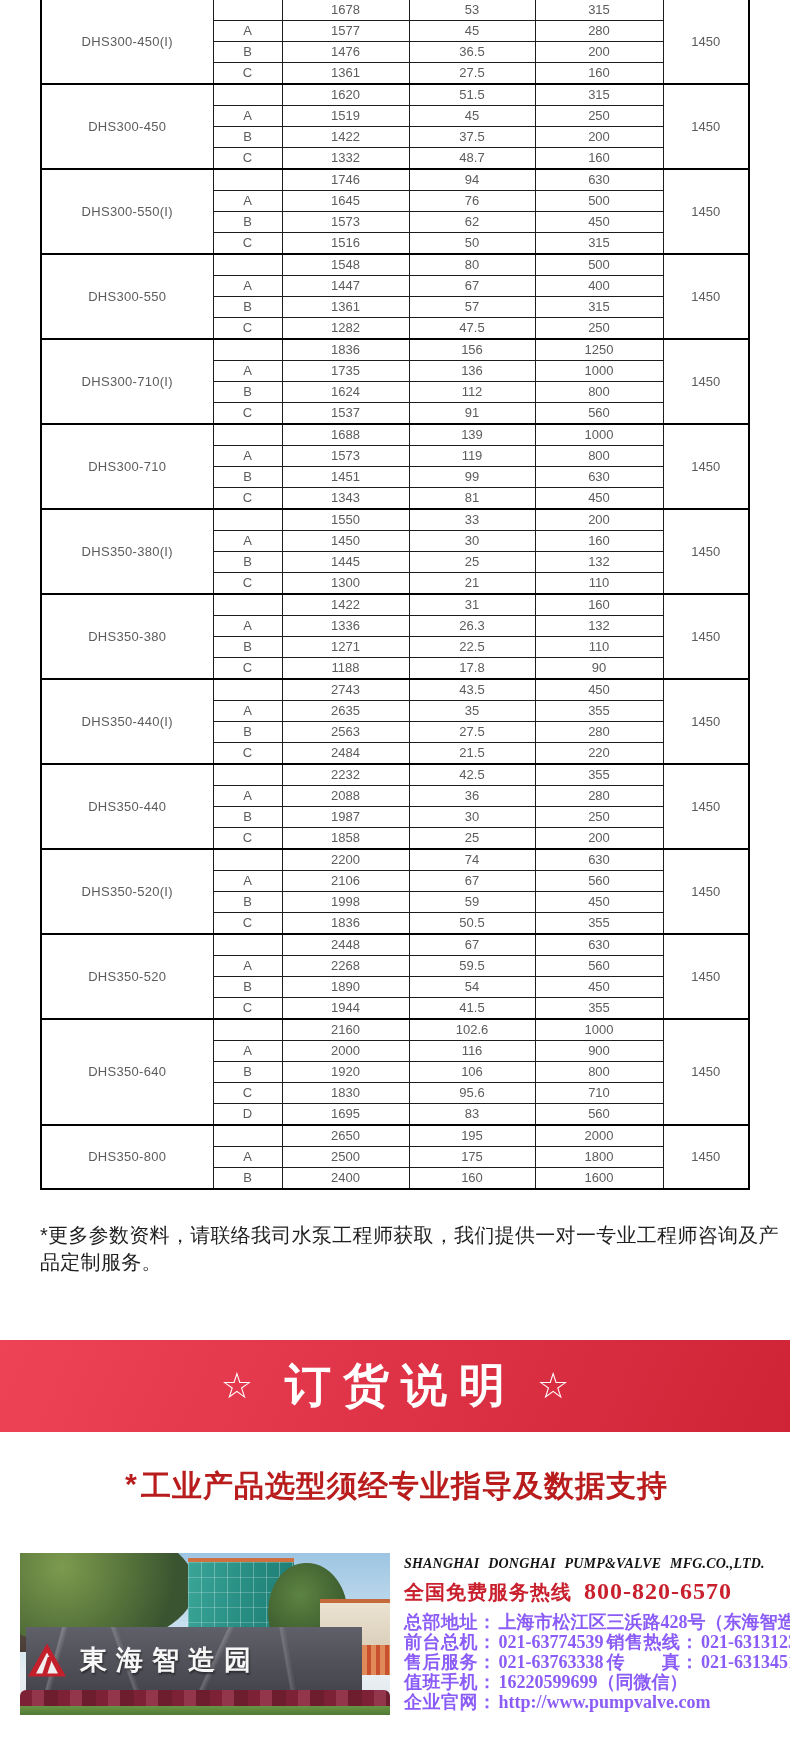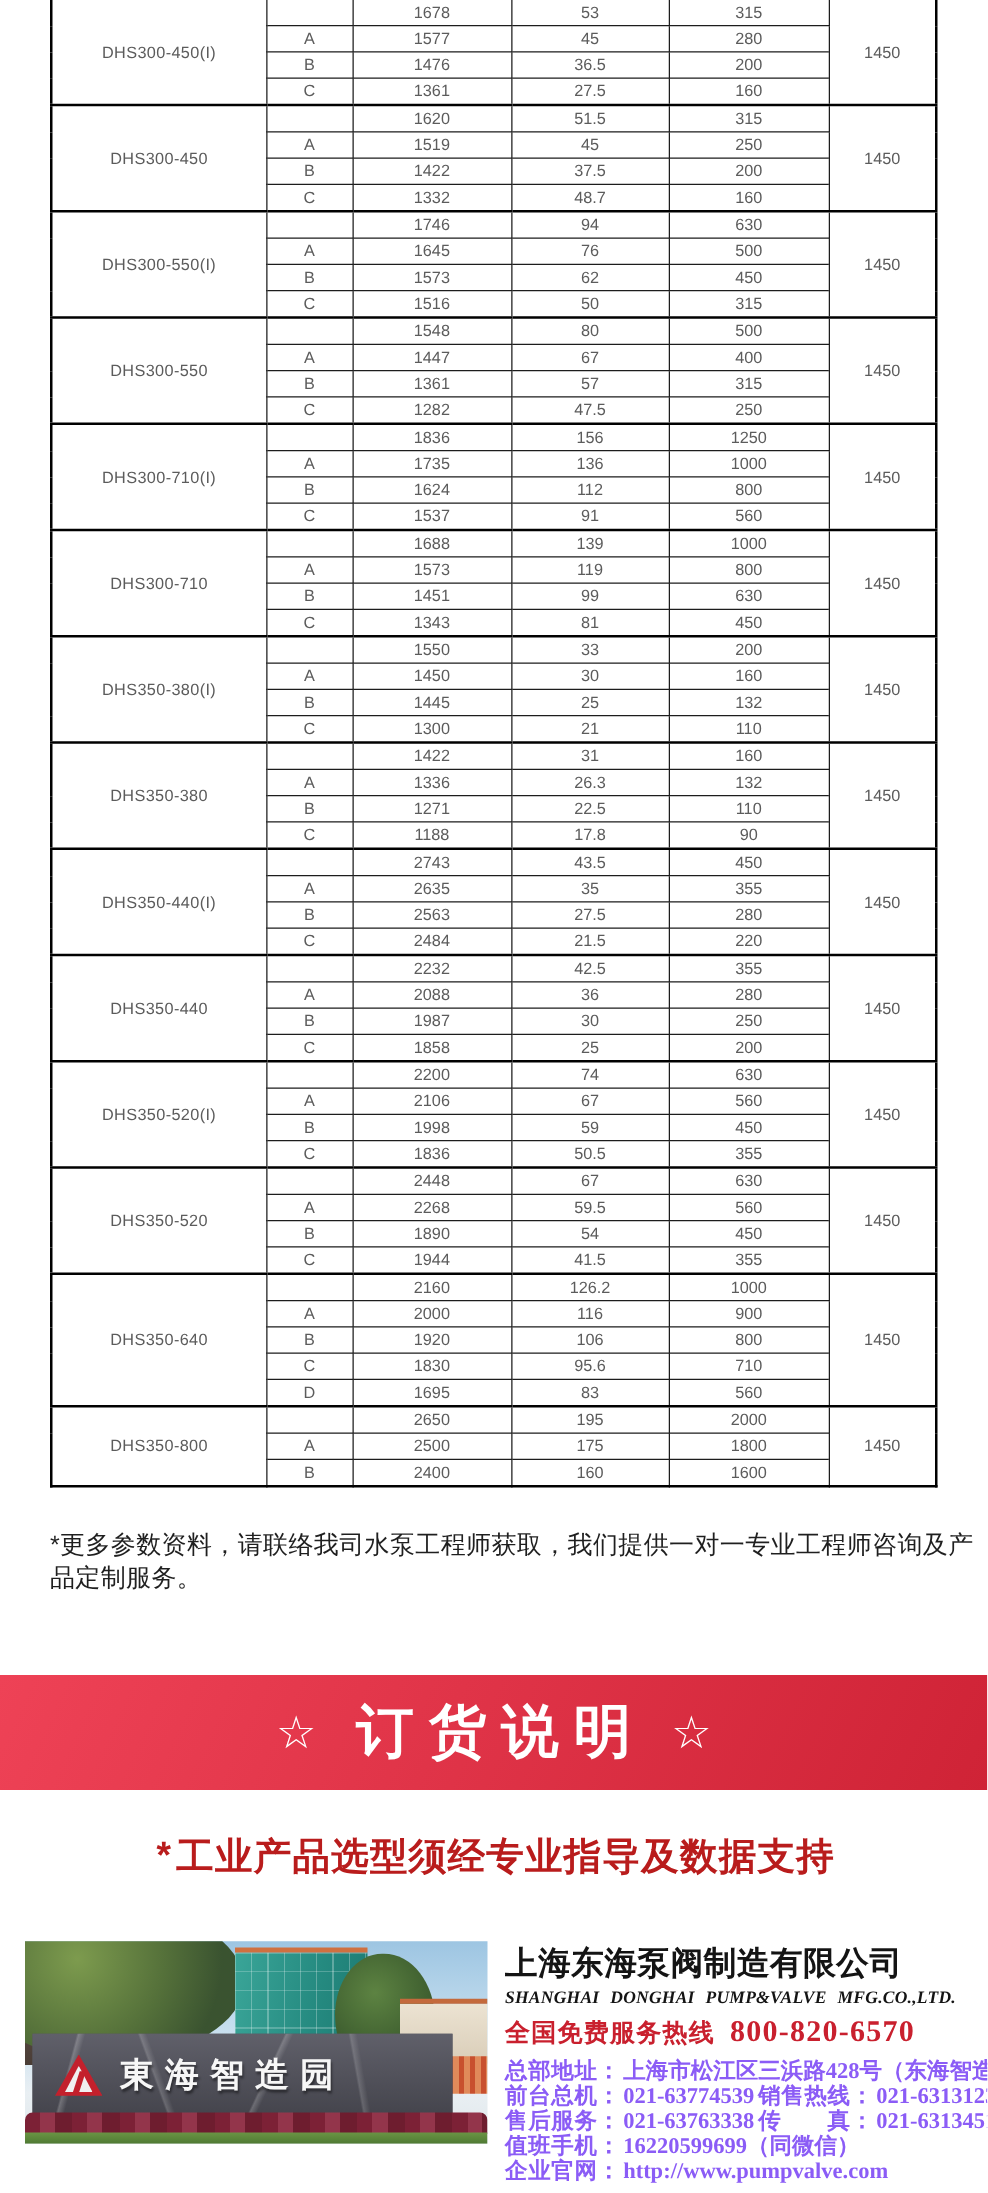--- a/index.html
+++ b/index.html
@@ -51,21 +51,21 @@
                  background:radial-gradient(circle at 40% 30%,#5d8342 0%,#3c5c2e 55%,#2c4624 85%);
                  border-radius:48% 52% 46% 54%;}
   .ph-bldg-far{position:absolute;left:300px;top:46px;width:70px;height:48px;
                background:linear-gradient(180deg,#ece3d2,#d9cdb8);border-top:4px solid #c46a3c;}
   .ph-gate{position:absolute;left:293px;top:92px;width:77px;height:30px;
            background:repeating-linear-gradient(90deg,#c8502e 0 4px,#e08a5a 4px 9px);}
   .ph-plant{position:absolute;left:300px;top:96px;width:34px;height:26px;
             background:radial-gradient(ellipse at 50% 80%,#4f7a33 0%,#39602a 70%,transparent 75%);
             border-radius:50% 50% 20% 20%;}
   .ph-wall{position:absolute;left:6px;top:74px;width:336px;height:66px;display:flex;align-items:center;
-           padding-left:18px;box-sizing:border-box;
+           padding-left:2px;box-sizing:border-box;
            background-color:#55555b;
            background-image:
              linear-gradient(105deg,transparent 10%,rgba(255,255,255,.22) 10.5%,transparent 12%),
              linear-gradient(70deg,transparent 30%,rgba(255,255,255,.18) 30.5%,transparent 32%),
              linear-gradient(115deg,transparent 55%,rgba(255,255,255,.2) 55.5%,transparent 57%),
              linear-gradient(80deg,transparent 76%,rgba(255,255,255,.16) 76.5%,transparent 78%),
              linear-gradient(180deg,#60606a,#44444c);}
   .ph-logo{position:relative;flex:none;width:38px;height:33px;background:#c3202c;
            clip-path:polygon(50% 0,100% 100%,0 100%);}
   .ph-logo::after{content:"";position:absolute;left:8px;top:9px;width:22px;height:21px;background:#f0f0f0;
@@ -418,21 +418,21 @@
         <tr>
           <td class="variant">C</td>
           <td>1944</td>
           <td>41.5</td>
           <td>355</td>
         </tr>
         <tr class="g">
           <td class="model" rowspan="5">DHS350-640</td>
           <td class="variant"></td>
           <td>2160</td>
-          <td>126.2</td>
+          <td>102.6</td>
           <td>1000</td>
           <td class="speed" rowspan="5">1450</td>
         </tr>
         <tr>
           <td class="variant">A</td>
           <td>2000</td>
           <td>116</td>
           <td>900</td>
         </tr>
         <tr>
@@ -499,21 +499,20 @@
       <div class="ph-plant"></div>
       <div class="ph-wall">
         <span class="ph-logo"></span>
         <span class="ph-sign">東海智造园</span>
       </div>
       <div class="ph-flowers"></div>
       <div class="ph-lawn"></div>
     </div>
 
     <div class="company">
-      <div class="cname">上海东海泵阀制造有限公司</div>
       <div class="cname-en">SHANGHAI DONGHAI PUMP&amp;VALVE MFG.CO.,LTD.</div>
       <div class="hotline">
         <span class="hl-label">全国免费服务热线</span>
         <span class="hl-num">800-820-6570</span>
       </div>
       <div class="details">
           <div class="dline"><span class="dlabel">总部地址：</span><span class="dvalue">上海市松江区三浜路428号（东海智造园）</span></div>
           <div class="dline"><span class="dlabel">前台总机：</span><span class="dvalue">021-63774539</span><span class="dlabel gap">销售热线：</span><span class="dvalue">021-63131230</span></div>
           <div class="dline"><span class="dlabel">售后服务：</span><span class="dvalue">021-63763338</span><span class="dlabel gap">传　　真：</span><span class="dvalue">021-63134513</span></div>
           <div class="dline"><span class="dlabel">值班手机：</span><span class="dvalue">16220599699（同微信）</span></div>

